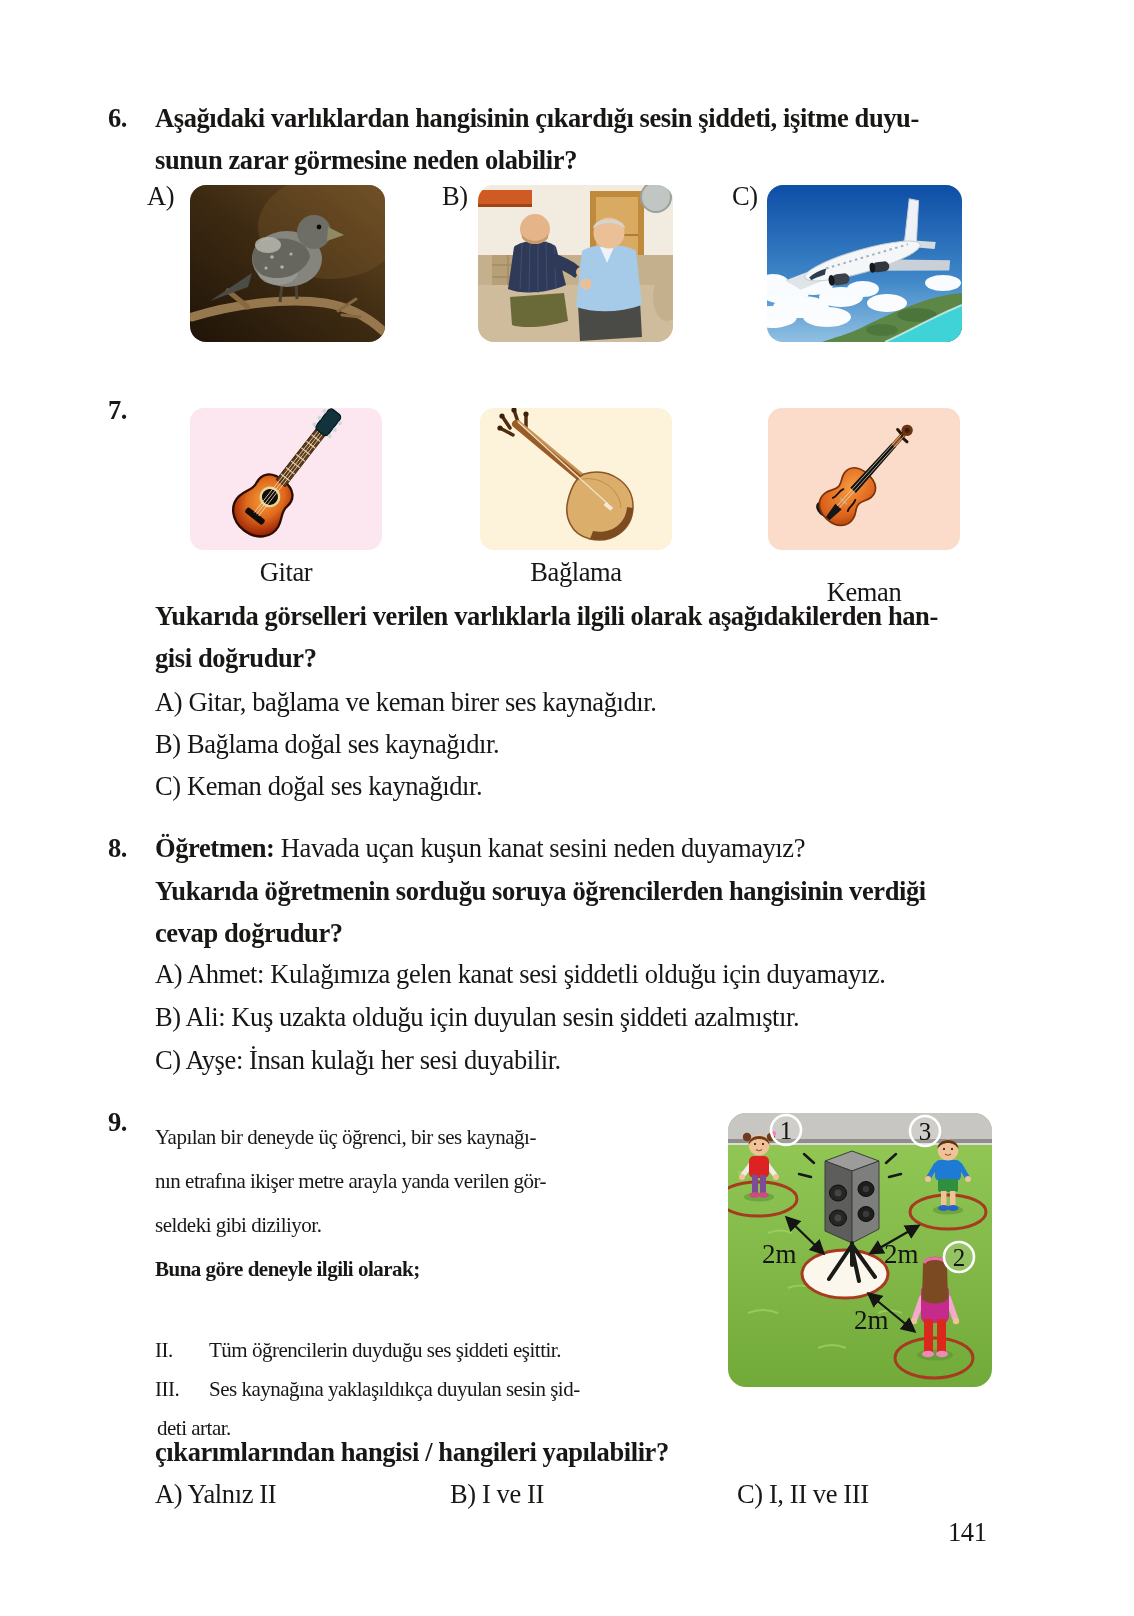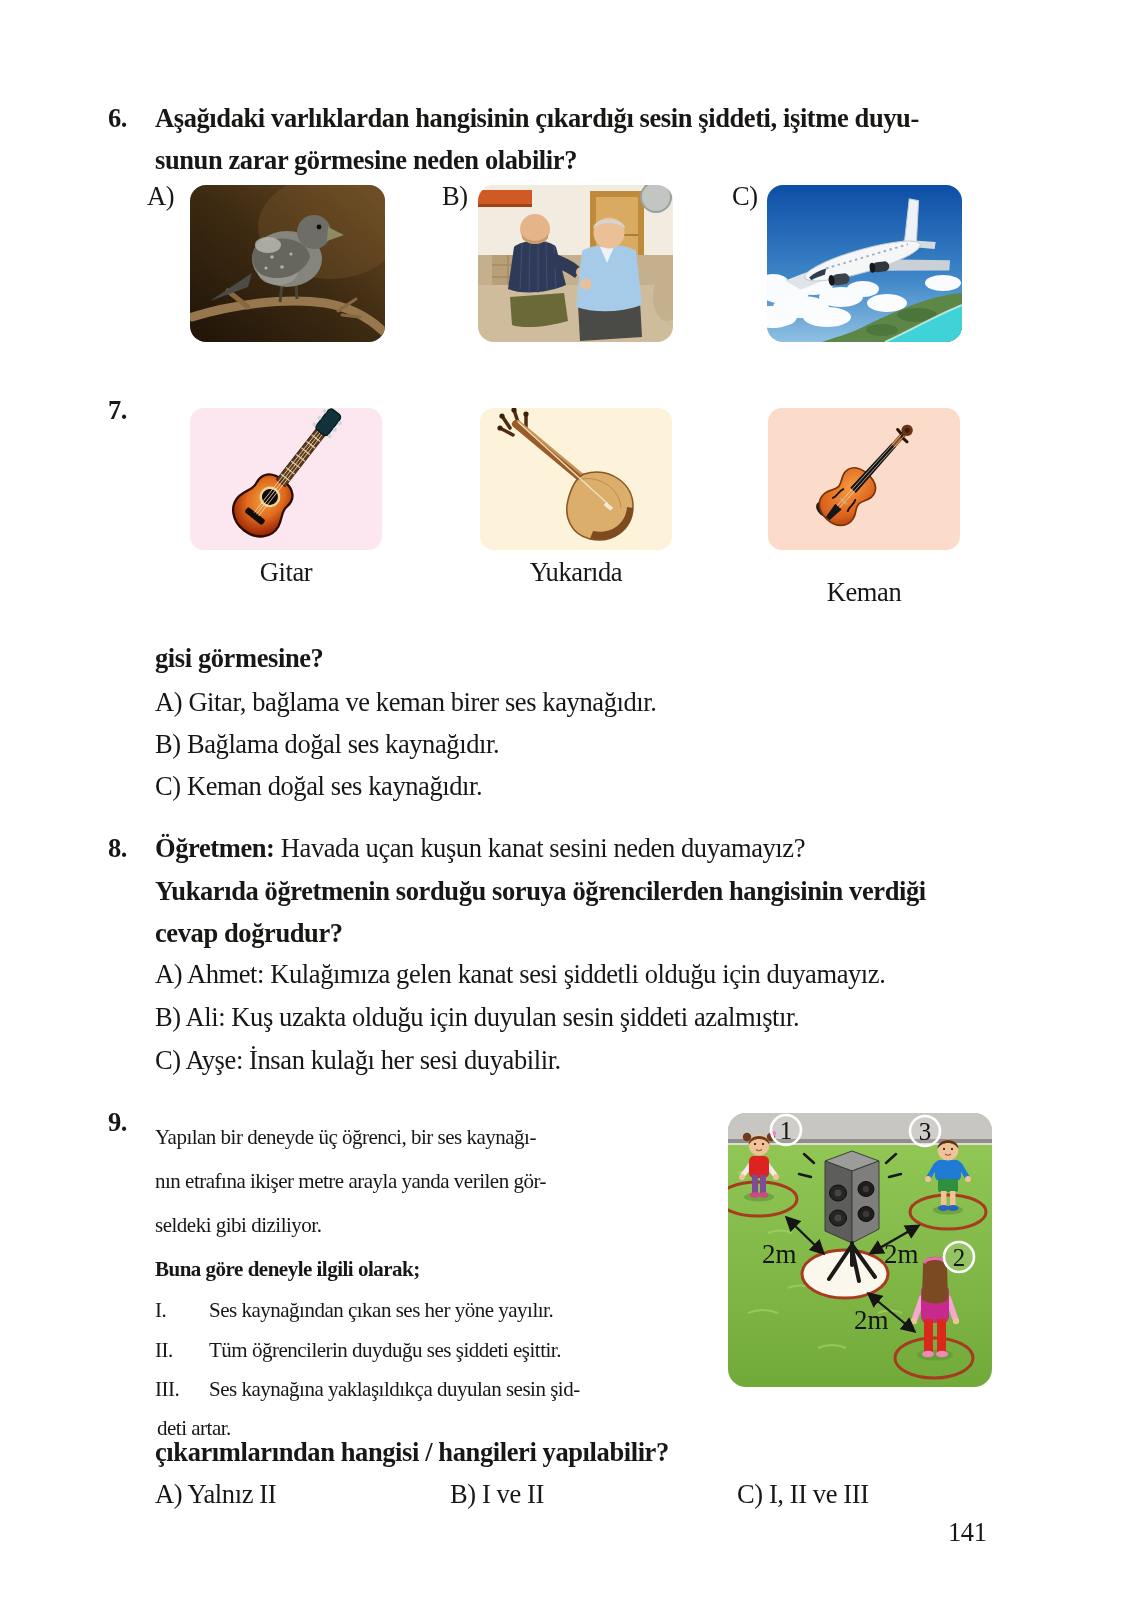--- a/index.html
+++ b/index.html
@@ -201,24 +201,25 @@
         <rect x="-2.8" y="-88" width="5.6" height="17" fill="#8a4c1e"></rect>
         <path d="M-8,-87 L-1,-86 M8,-84 L1,-84" stroke="#2c1608" stroke-width="3.2" stroke-linecap="round"></path>
         <circle cx="0" cy="-93" r="6" fill="#6b3413"></circle>
           <circle cx="0" cy="-93" r="2.6" fill="#3c1d08"></circle>
         <path d="M-1.5,15 L-1.5,-86 M1.5,15 L1.5,-86" stroke="#f0e6cc" stroke-width="0.8" opacity="0.85"></path>
       </g>
     </svg>
   </div>
 
   <div class="abs t imglabel" style="left:190px;top:554px">Gitar</div>
-  <div class="abs t imglabel" style="left:480px;top:554px">Yukarıda</div>
+  <div class="abs t imglabel" style="left:480px;top:554px">Bağlama</div>
   <div class="abs t imglabel" style="left:768px;top:574px">Keman</div>
 
-  <div class="abs t b" style="left:155px;top:640px">gisi görmesine?</div>
+  <div class="abs t b" style="left:155px;top:598px">Yukarıda görselleri verilen varlıklarla ilgili olarak aşağıdakilerden han-</div>
+  <div class="abs t b" style="left:155px;top:640px">gisi doğrudur?</div>
   <div class="abs t" style="left:155px;top:684px">A) Gitar, bağlama ve keman birer ses kaynağıdır.</div>
   <div class="abs t" style="left:155px;top:726px">B) Bağlama doğal ses kaynağıdır.</div>
   <div class="abs t" style="left:155px;top:768px">C) Keman doğal ses kaynağıdır.</div>
 
   <div class="abs t b" style="left:108px;top:830px">8.</div>
   <div class="abs t b" style="left:155px;top:873px">Yukarıda öğretmenin sorduğu soruya öğrencilerden hangisinin verdiği</div>
   <div class="abs t" style="left:155px;top:830px">
     <span class="b">Öğretmen:</span>&nbsp;<span>Havada uçan kuşun kanat sesini neden duyamayız?</span>
   </div>
   <div class="abs t b" style="left:155px;top:915px">cevap doğrudur?</div>
@@ -226,23 +227,20 @@
   <div class="abs t" style="left:155px;top:1042px">C) Ayşe: İnsan kulağı her sesi duyabilir.</div>
   <div class="abs t" style="left:155px;top:999px">B) Ali: Kuş uzakta olduğu için duyulan sesin şiddeti azalmıştır.</div>
 
   <div class="abs t b" style="left:108px;top:1104px">9.</div>
   <div class="abs q9t" style="left:155px;top:1104px">Yapılan bir deneyde üç öğrenci, bir ses kaynağı-</div>
   <div class="abs q9t" style="left:155px;top:1148px">nın etrafına ikişer metre arayla yanda verilen gör-</div>
   <div class="abs q9t" style="left:155px;top:1192px">seldeki gibi diziliyor.</div>
 
   <div class="abs q9t b" style="left:155px;top:1236px">Buna göre deneyle ilgili olarak;</div>
 
-  <div class="abs q9t" style="left:155px;top:1277px">
-    <span class="rn">I.</span><span>Ses kaynağından çıkan ses her yöne yayılır.</span>
-  </div>
   <div class="abs q9t" style="left:155px;top:1356px">
     <span class="rn">III.</span><span>Ses kaynağına yaklaşıldıkça duyulan sesin şid-</span>
   </div>
   <div class="abs q9t" style="left:155px;top:1317px">
     <span class="rn">II.</span><span>Tüm öğrencilerin duyduğu ses şiddeti eşittir.</span>
   </div>
   <div class="abs q9t" style="left:157px;top:1395px">deti artar.</div>
 
   <div class="abs t b" style="left:155px;top:1434px">çıkarımlarından hangisi / hangileri yapılabilir?</div>
 

